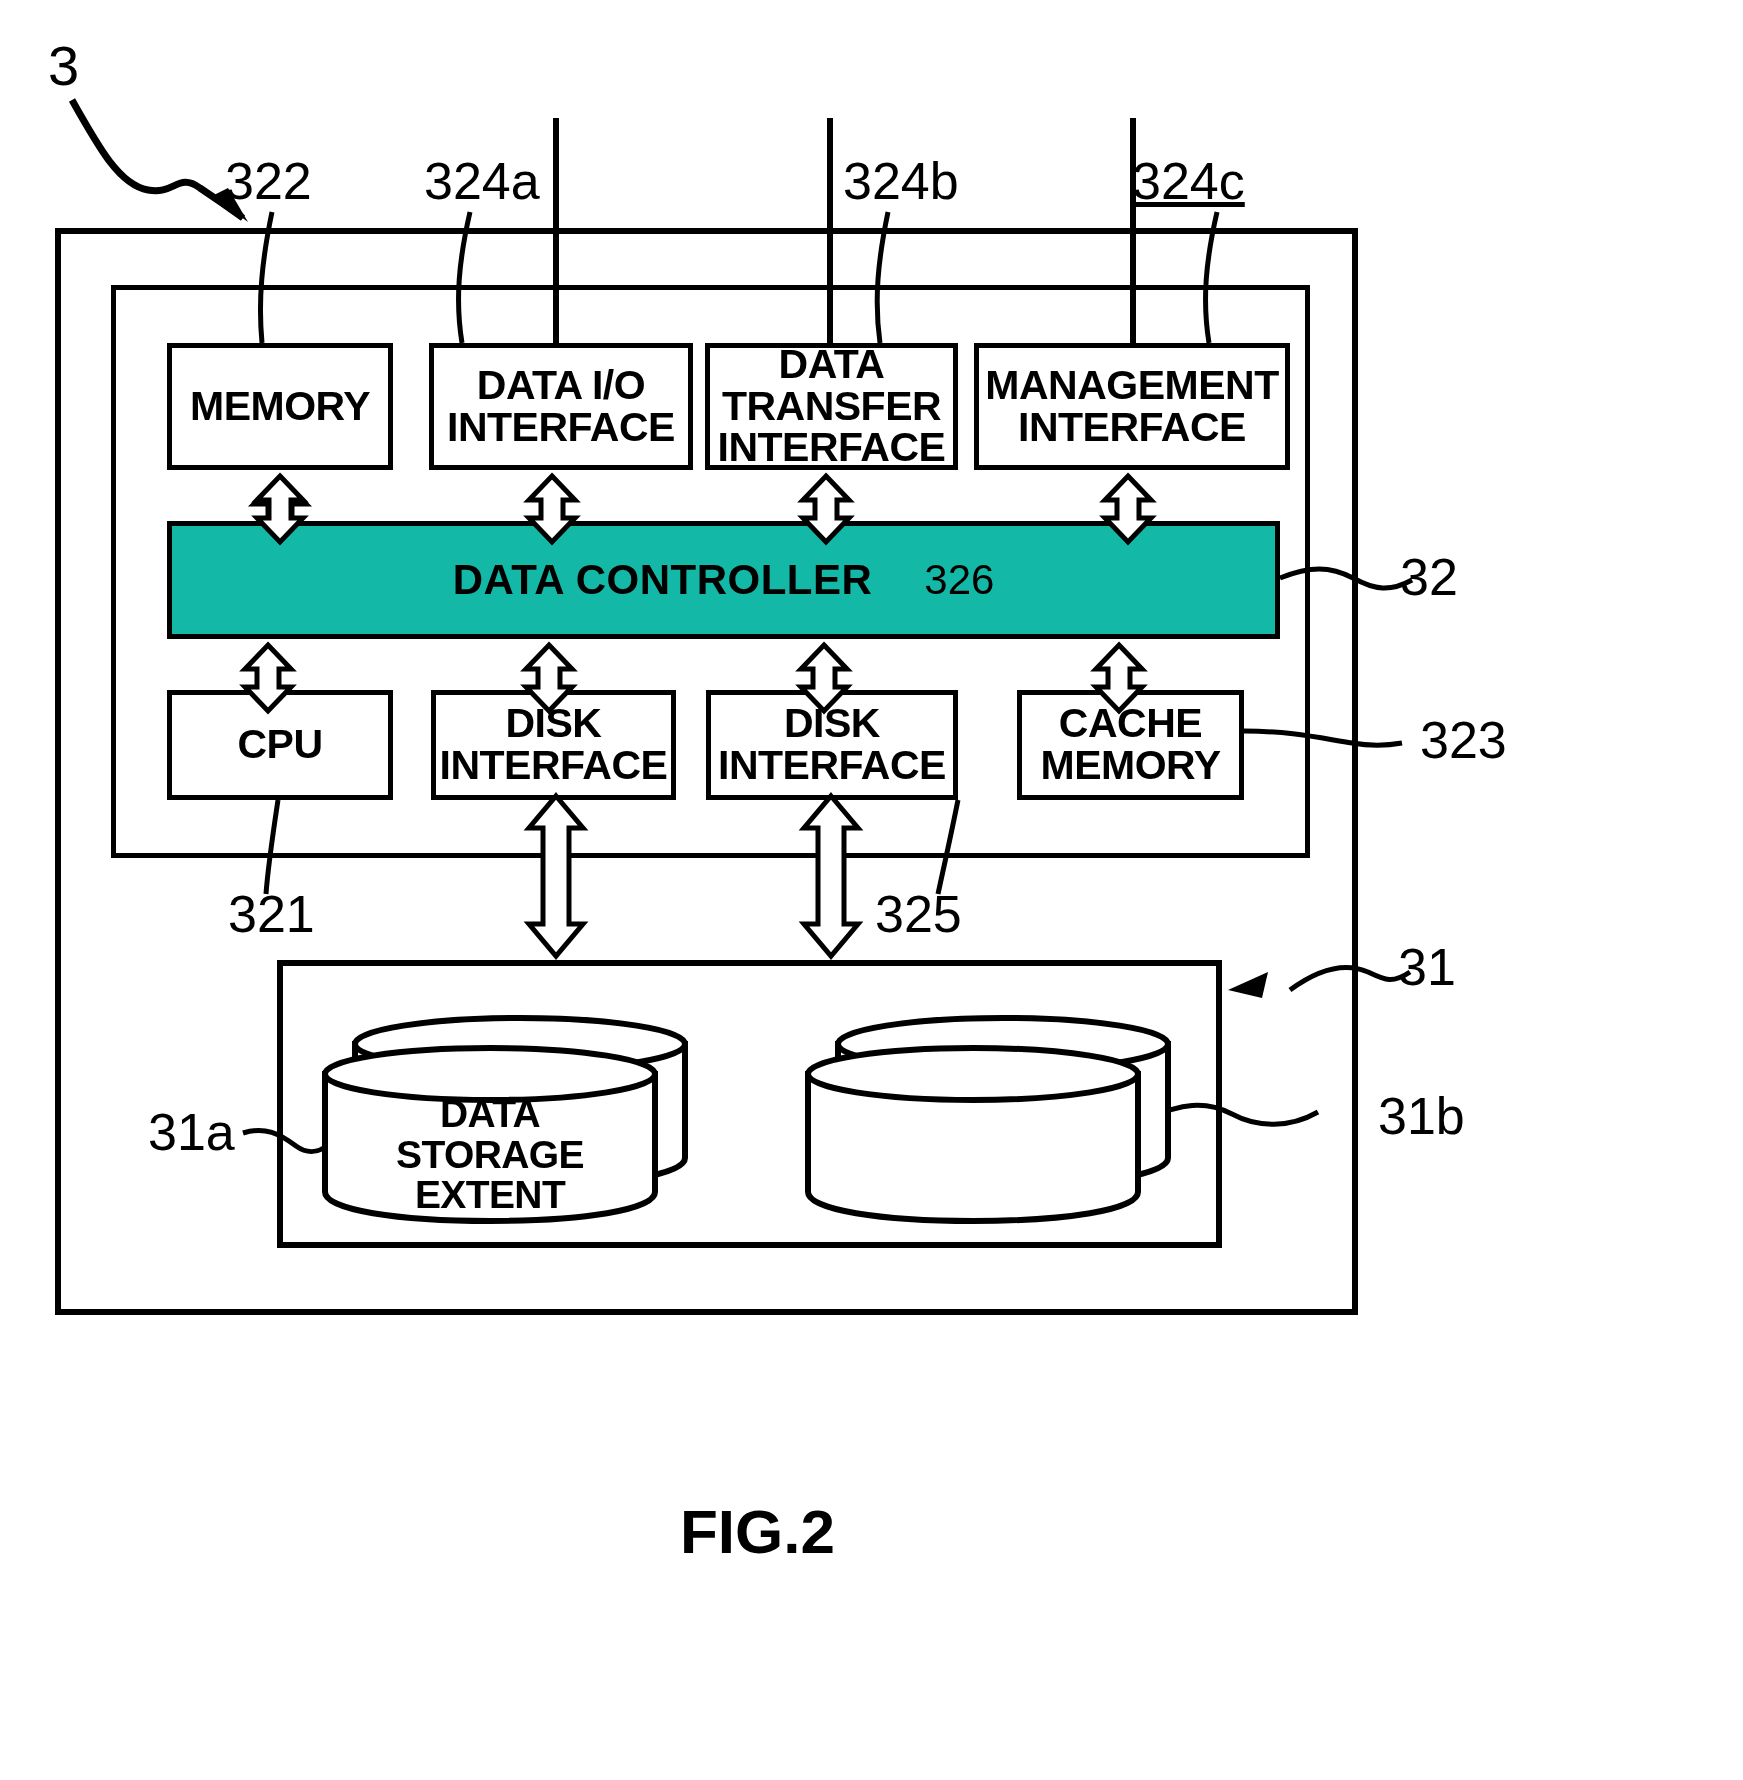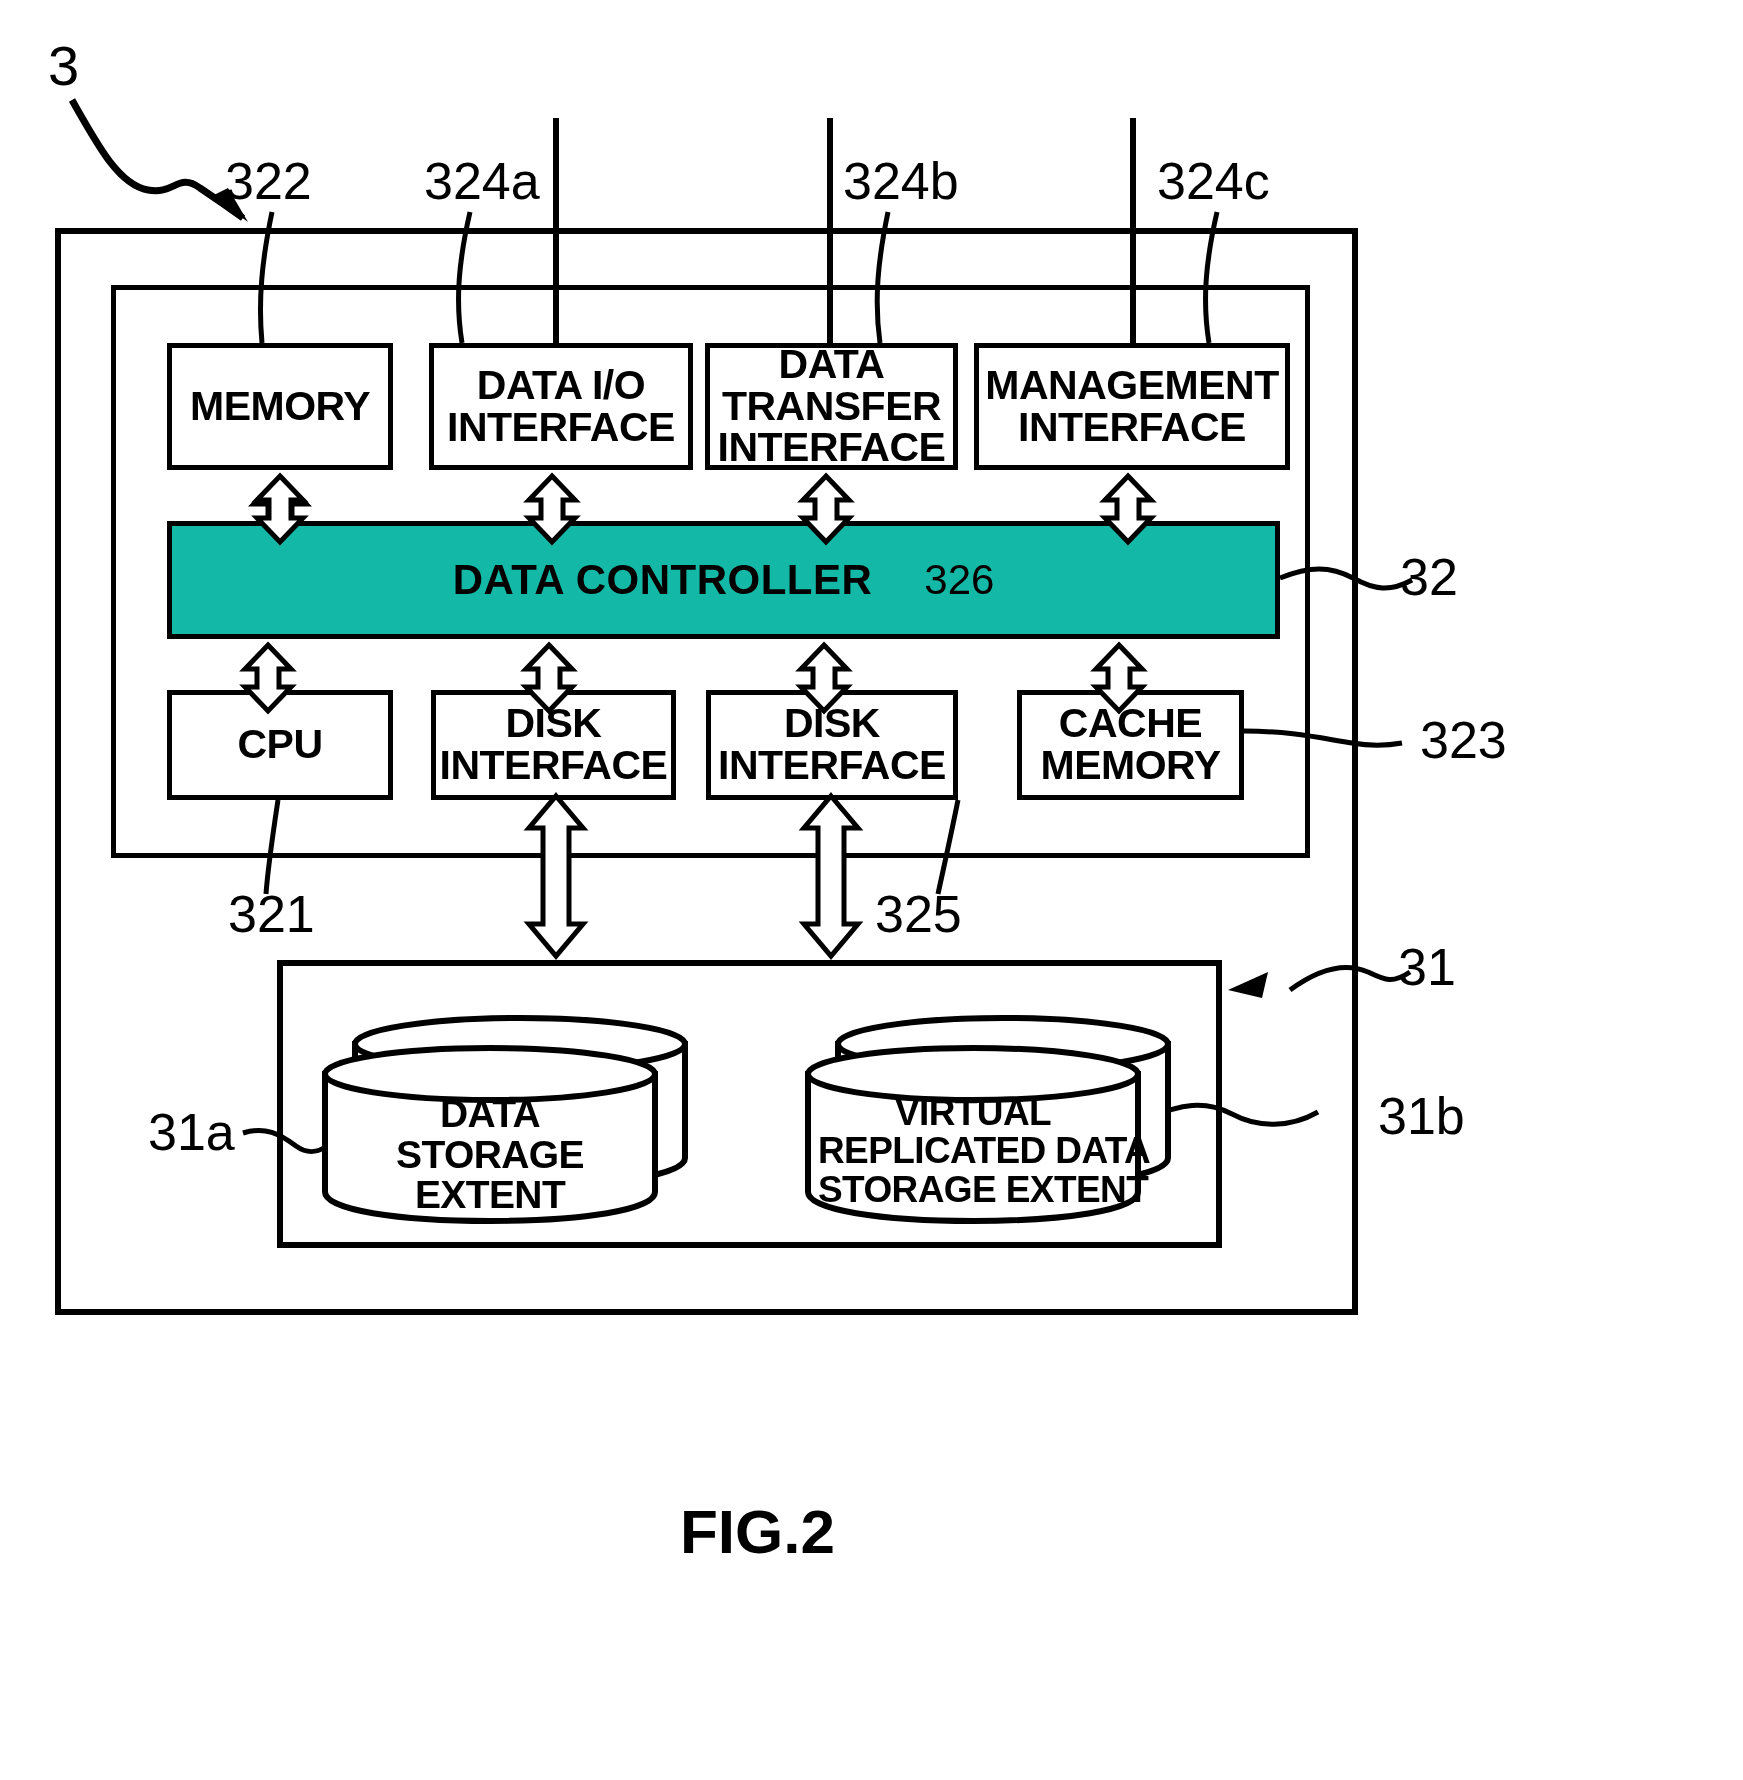--- a/index.html
+++ b/index.html
@@ -264,31 +264,26 @@
       </g>
     </g>
   </svg>
 
   <div class="cyl-label" style="left:345px; top:1094px; width:290px;">
     <div>DATA</div>
     <div>STORAGE</div>
     <div>EXTENT</div>
   </div>
 
-  <div class="cyl-label" style="left:818px; top:1094px; width:310px; font-size:37px;">
-    <div>VIRTUAL</div>
-    <div>REPLICATED DATA</div>
-    <div>STORAGE EXTENT</div>
-  </div>
 
   <div class="refnum big" style="left:48px;  top:38px;">3</div>
   <div class="refnum" style="left:225px; top:155px;">322</div>
   <div class="refnum" style="left:424px; top:155px;">324a</div>
   <div class="refnum" style="left:843px; top:155px;">324b</div>
-  <div class="refnum" style="left:1157px;top:155px;">324c</div>
+  <div class="refnum" style="left:1132px;top:155px;text-decoration:underline;">324c</div>
   <div class="refnum" style="left:1400px;top:551px;">32</div>
   <div class="refnum" style="left:1388px;top:714px;margin-left:32px;">323</div>
   <div class="refnum" style="left:228px; top:888px;">321</div>
   <div class="refnum" style="left:875px; top:888px;">325</div>
   <div class="refnum" style="left:1398px;top:941px;">31</div>
   <div class="refnum" style="left:148px; top:1106px;">31a</div>
   <div class="refnum" style="left:1378px;top:1090px;">31b</div>
 
   <div class="figcaption" style="left:680px; top:1496px;">FIG.2</div>
 

